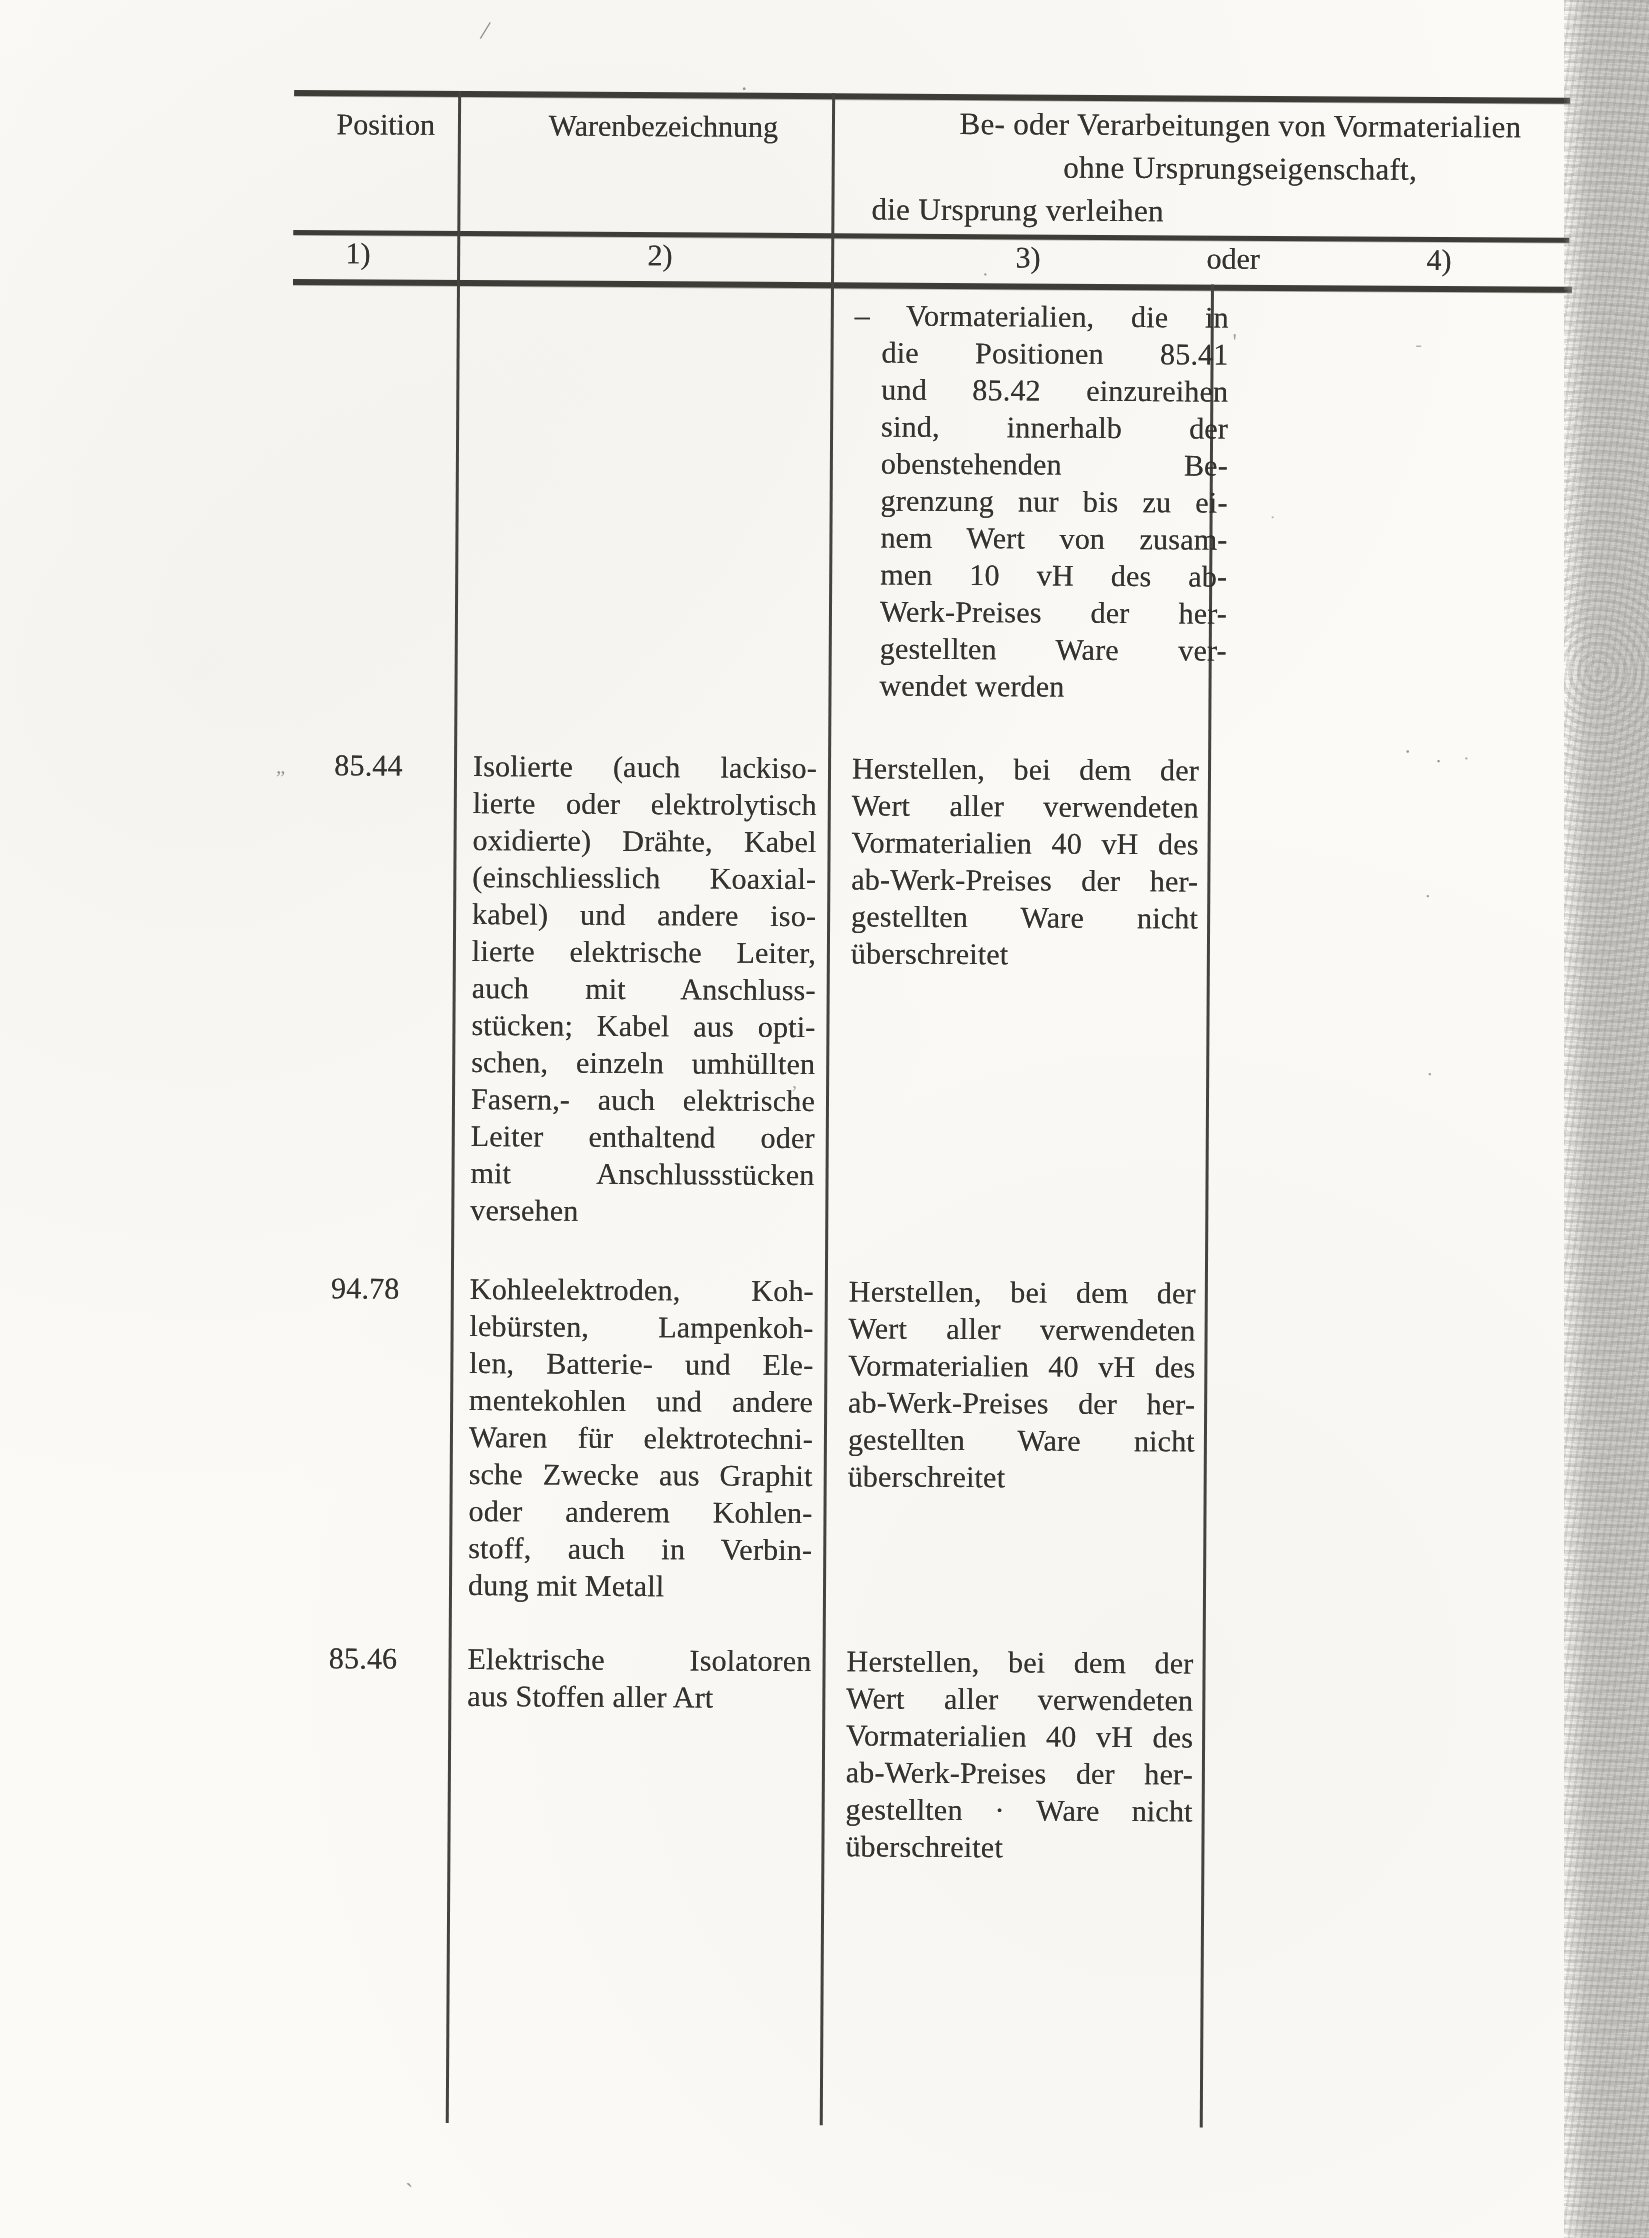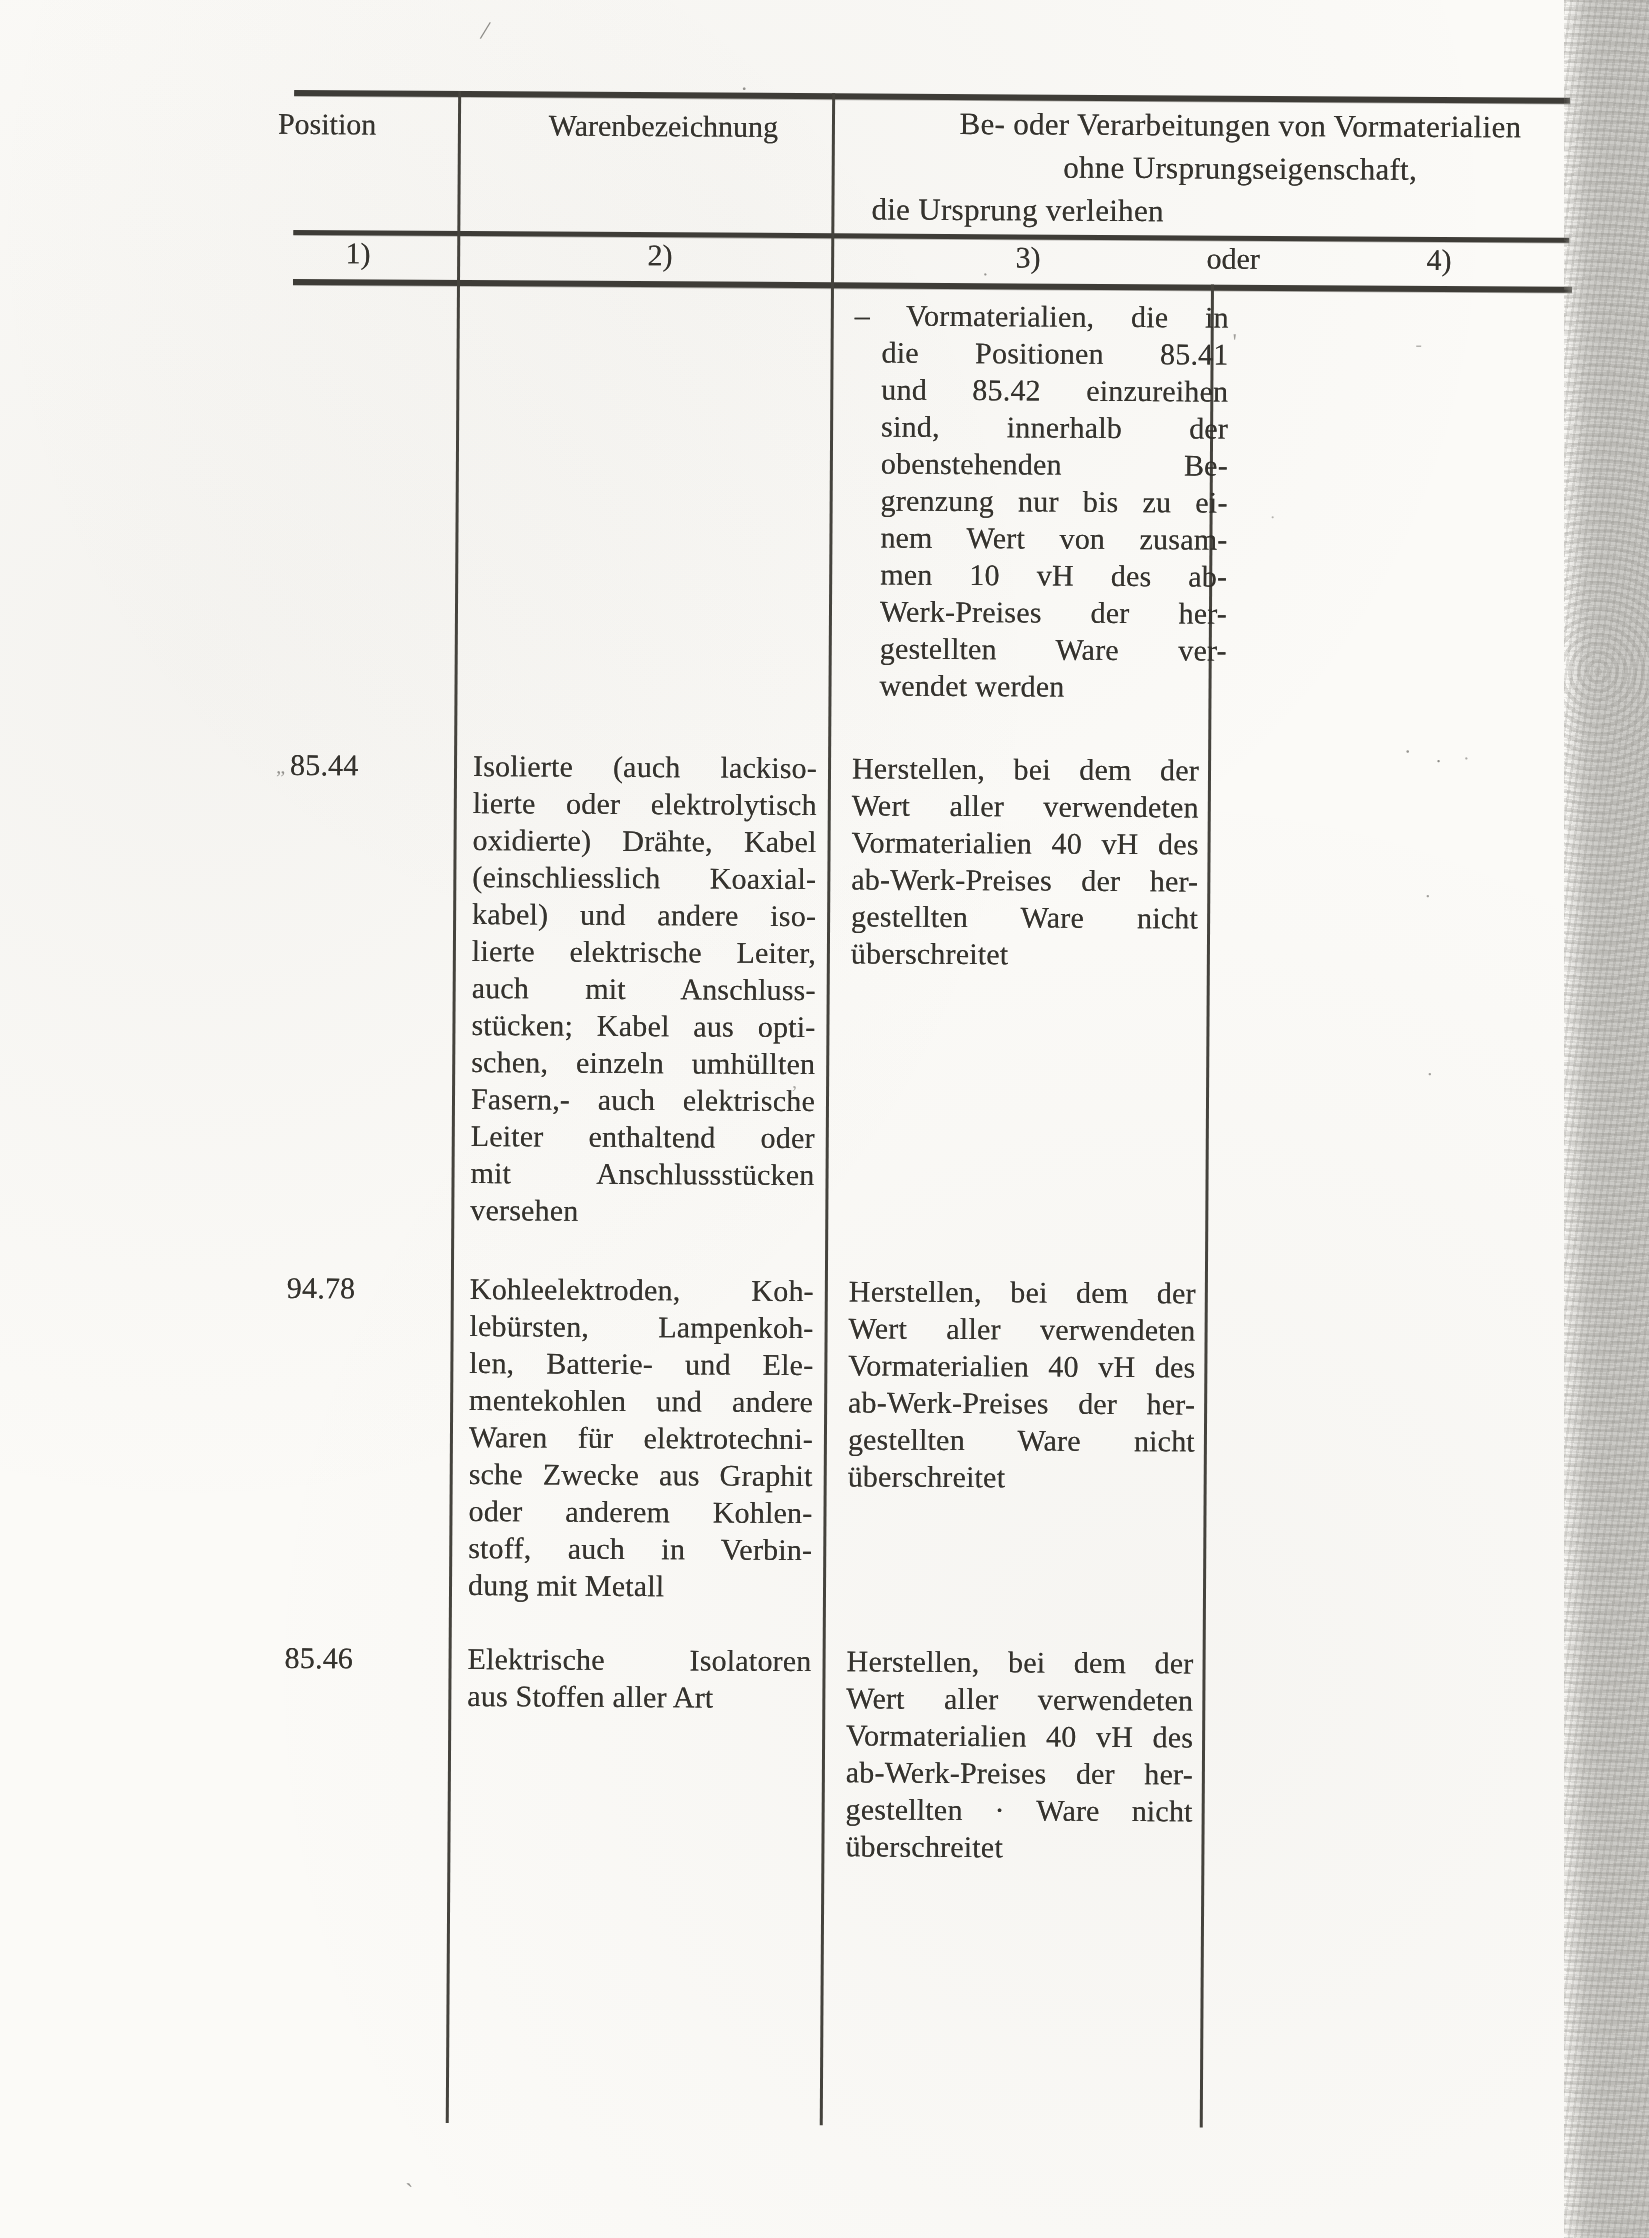--- a/index.html
+++ b/index.html
@@ -17,29 +17,29 @@
   .hline{position:absolute;left:288px;width:1276px;background:#3e3c37;box-shadow:0 0.8px 0 rgba(62,60,55,0.35);}
   .h1{top:93px;height:5.5px;}
   .h2{top:233px;height:4.7px;}
   .h3{top:282px;height:5.5px;width:1279px;}
   .vline{position:absolute;width:3.1px;background:#45433d;}
   .v1{left:452px;top:93px;height:2032px;}
   .v2{left:826px;top:93px;height:2032px;}
   .v3{left:1206px;top:282px;height:1843px;}
   
   .hdr{position:absolute;font-size:30px;line-height:43px;}
-  .pos-hdr{top:105px;left:272px;width:157px;text-align:left;}
+  .pos-hdr{top:105px;left:272px;width:157px;text-align:right;}
   .waren-hdr{top:105px;left:500px;width:315px;text-align:center;}
   .col34-hdr{top:101px;left:866px;width:737px;text-align:center;font-size:31px;letter-spacing:0.3px;}
   .col34-hdr .jline{text-align:center;text-align-last:center;}
   .sub{position:absolute;top:239px;font-size:30px;transform:translateX(-50%);}
   .sub1{left:353px;} .sub2{left:655px;} .sub3{left:1023px;} .subo{left:1228px;} .sub4{left:1434px;}
   
   .cell{position:absolute;font-size:30px;line-height:37px;letter-spacing:0.2px;}
-  .posnum{left:288px;width:157px;text-align:left;}
+  .posnum{left:288px;width:157px;text-align:center;}
   .col2{left:471px;width:344px;}
   .col3{left:850px;width:347px;}
   .r1{top:296px;} .r2{top:749px;} .r3{top:1272px;} .r4{top:1642px;}
   .jline{text-align:justify;text-align-last:justify;}
   .jline.jlast{text-align-last:left;}
   .hang{padding-left:27px;}
   .hang .jline:first-child{margin-left:-27px;}
   
   .scan-band{
     position:absolute;top:0;right:0;width:85px;height:100%;pointer-events:none;

